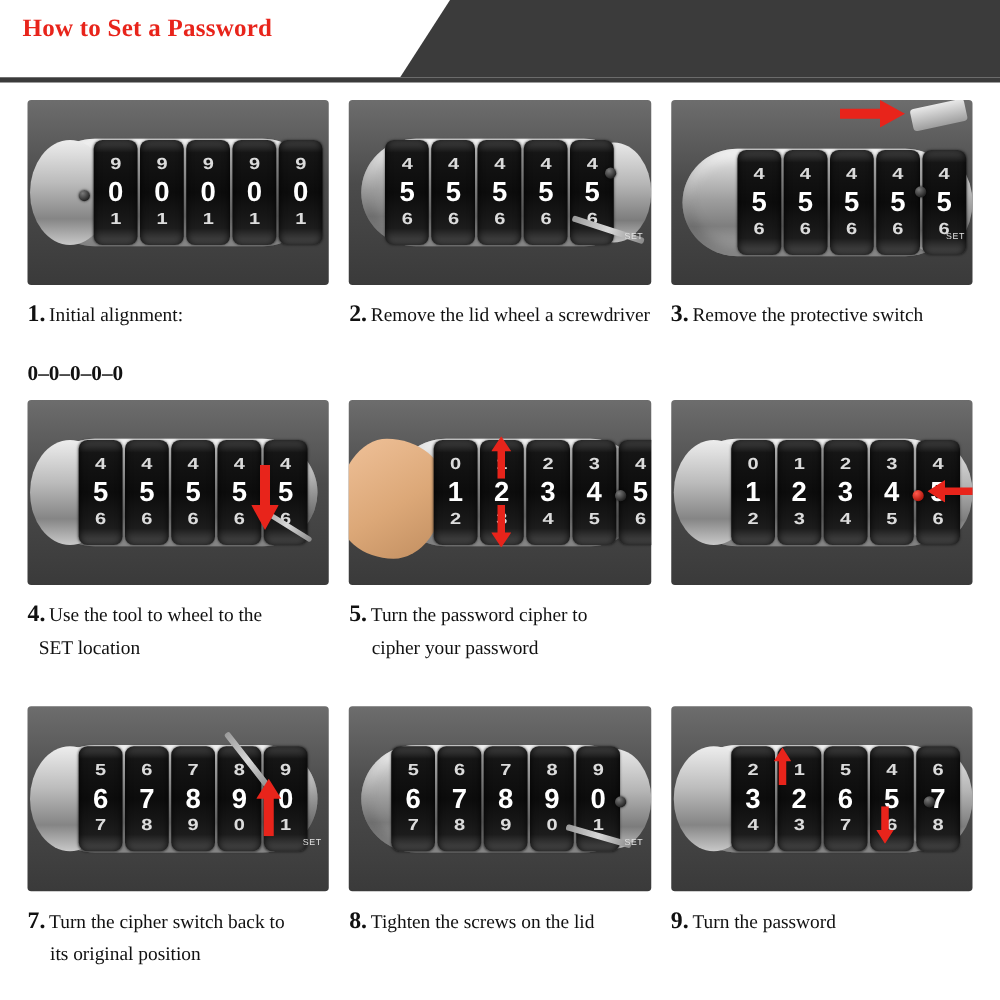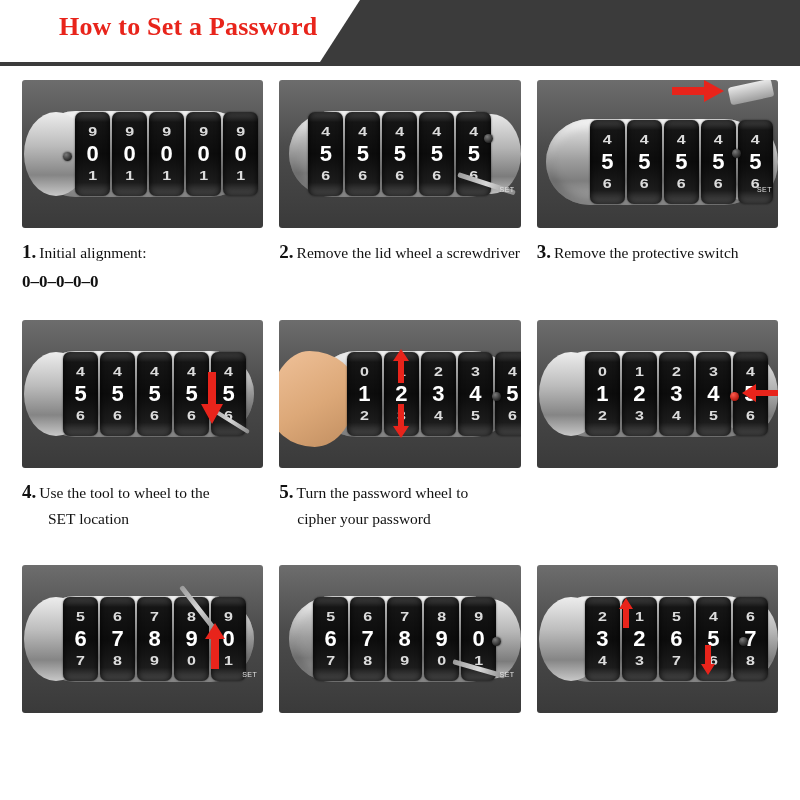--- a/index.html
+++ b/index.html
@@ -42,26 +42,25 @@
     top: 0;
     width: 360px;
     height: 62px;
     background: #ffffff;
     clip-path: polygon(0 0, 360px 0, 320px 62px, 0 62px);
   }
   .header-title {
     position: absolute;
     left: 18px;
     top: 12px;
-    font-size: 26px;
+    font-size: 20px;
     font-weight: bold;
     color: #e8241b;
     letter-spacing: 0.2px;
     font-family: "Liberation Serif", serif;
-    margin-left: 41px;
   }
   .header-rule {
     position: absolute;
     left: 0;
     top: 62px;
     width: 800px;
     height: 4px;
     background: #3b3b3b;
   }
 
@@ -267,21 +266,21 @@
             <div class="dial">
               <span class="d-top">9</span>
               <span class="d-mid">0</span>
               <span class="d-bot">1</span>
             </div>
           </div>
         </div>
       </div>
       <div class="caption">
         <span class="num">1.</span><span>Initial alignment:</span>
-        <div style="font-weight:bold;font-size:17px;margin-top:2px;">0–0–0–0–0</div>
+        <div style="font-weight:bold;font-size:17px;margin-top:19px;">0–0–0–0–0</div>
       </div>
     </div>
 
     <div class="cell">
       <div class="photo">
         <div class="lock">
           <div class="barrel"></div>
           <div class="cap-right"></div>
           <div class="dials" style="left:12%;">
             <div class="dial">
@@ -405,21 +404,21 @@
 
           <div class="arrow" style="left:74%; top:28%;">
             <svg width="22" height="52" viewBox="0 0 22 52">
                 <path d="M7 0 h8 v32 h7 L11 52 0 32 h7 z" fill="#e8241b"></path>
               </svg>
           </div>
         </div>
       </div>
       <div class="caption">
         <span class="num">4.</span><span>Use the tool to wheel to the</span>
-        <div style="margin-left:26px;">SET location</div>
+        <div style="margin-left:9px;">SET location</div>
       </div>
     </div>
 
     <div class="cell">
       <div class="photo">
         <div class="lock">
           <div class="barrel" style="left:14%; width:84%;"></div>
           <div class="hand" style="left:-4%; top:6%; width:86px; height:96px;"></div>
           <div class="dials" style="left:28%;">
             <div class="dial">
@@ -457,21 +456,21 @@
           </div>
 
           <div class="arrow" style="left:47%; top:60%;">
             <svg width="16" height="34" viewBox="0 0 16 34">
                 <path d="M5 0 h6 v22 h5 L8 34 0 22 h5 z" fill="#e8241b"></path>
               </svg>
           </div>
         </div>
       </div>
       <div class="caption">
-        <span class="num">5.</span><span>Turn the password wheel to</span>
+        <span class="num">5.</span><span>Turn the password cipher to</span>
         <div style="margin-left:18px;">cipher your password</div>
       </div>
     </div>
 
     <div class="cell">
       <div class="photo">
         <div class="lock">
           <div class="barrel"></div>
           <div class="cap-left"></div>
           <div class="cap-right"></div>
@@ -548,20 +547,24 @@
           <div class="tool" style="left:66%; top:-6%; width:56px; height:5px; transform: rotate(52deg);"></div>
 
           <div class="arrow" style="left:76%; top:34%;">
             <svg width="20" height="46" viewBox="0 0 20 46">
                 <path d="M10 0 l10 16 h-6 v30 H6 V16 H0 z" fill="#e8241b"></path>
               </svg>
           </div>
           <div class="tiny-label">SET</div>
         </div>
       </div>
+      <div class="caption">
+        <span class="num">7.</span><span>Turn the cipher switch back to</span>
+        <div style="margin-left:18px;">its original position</div>
+      </div>
     </div>
 
     <div class="cell">
       <div class="photo">
         <div class="lock">
           <div class="barrel"></div>
           <div class="cap-right"></div>
           <div class="dials" style="left:14%;">
             <div class="dial">
               <span class="d-top">5</span>
@@ -586,20 +589,23 @@
             <div class="dial">
               <span class="d-top">9</span>
               <span class="d-mid">0</span>
               <span class="d-bot">1</span>
             </div>
           </div>
           <div class="screw" style="left:88%; top:48%;"></div>
           <div class="tool" style="left:72%; top:70%; width:54px; height:5px; transform: rotate(16deg);"></div>
           <div class="tiny-label">SET</div>
         </div>
+      </div>
+      <div class="caption">
+        <span class="num">8.</span><span>Tighten the screws on the lid</span>
       </div>
     </div>
 
     <div class="cell">
       <div class="photo">
         <div class="lock">
           <div class="barrel"></div>
           <div class="cap-left"></div>
           <div class="cap-right"></div>
           <div class="dials" style="left:20%;">
@@ -637,17 +643,20 @@
               </svg>
           </div>
 
           <div class="arrow" style="left:68%; top:56%;">
             <svg width="14" height="30" viewBox="0 0 14 30">
                 <path d="M4 0 h6 v19 h4 L7 30 0 19 h4 z" fill="#e8241b"></path>
               </svg>
           </div>
         </div>
       </div>
+      <div class="caption">
+        <span class="num">9.</span><span>Turn the password</span>
+      </div>
     </div>
 
   </div>
   <div class="footer-space"></div>
 </div>
 
 </body></html>

